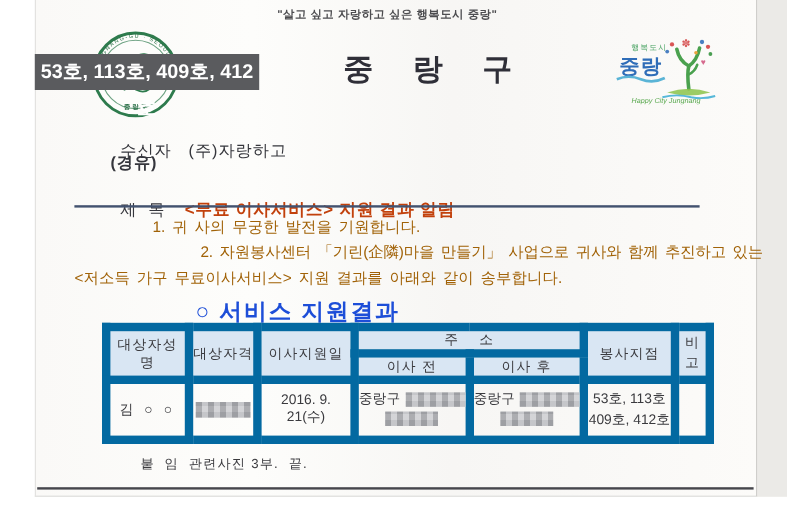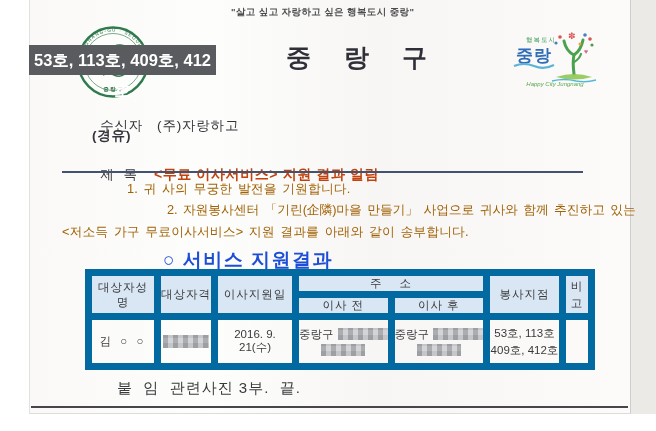--- a/index.html
+++ b/index.html
@@ -47,21 +47,21 @@
   .addr-prefix { font-size:11.5px; color:#3a3a3e; margin-right:4px; }
 
   .mosaic { display:inline-block; vertical-align:middle;
       background-image:
         repeating-linear-gradient(90deg, rgba(108,110,116,0.45) 0 5px, rgba(196,197,201,0.45) 5px 10px),
         repeating-linear-gradient(0deg, #c6c7ca 0 5px, #e1e1e3 5px 10px); }
   .m-qual { width:46px; height:13px; }
   .m-a1 { width:50px; height:12px; }
   .m-a2 { width:44px; height:12px; margin-top:2px; }
 
-  .attachment { position:absolute; left:117px; top:379px; font-size:15px; color:#3a3a3e; letter-spacing:1px; white-space:pre; }
+  .attachment { position:absolute; left:117px; top:379px; font-size:11px; color:#3a3a3e; letter-spacing:1px; white-space:pre; }
   .bottom-rule { position:absolute; left:31px; top:406px; width:597px; height:2px; background:#46464c; }
 </style>
 </head>
 <body>
 
 <div id="canvas">
 
   <div class="right-strip"></div>
   <div class="page"></div>
 

